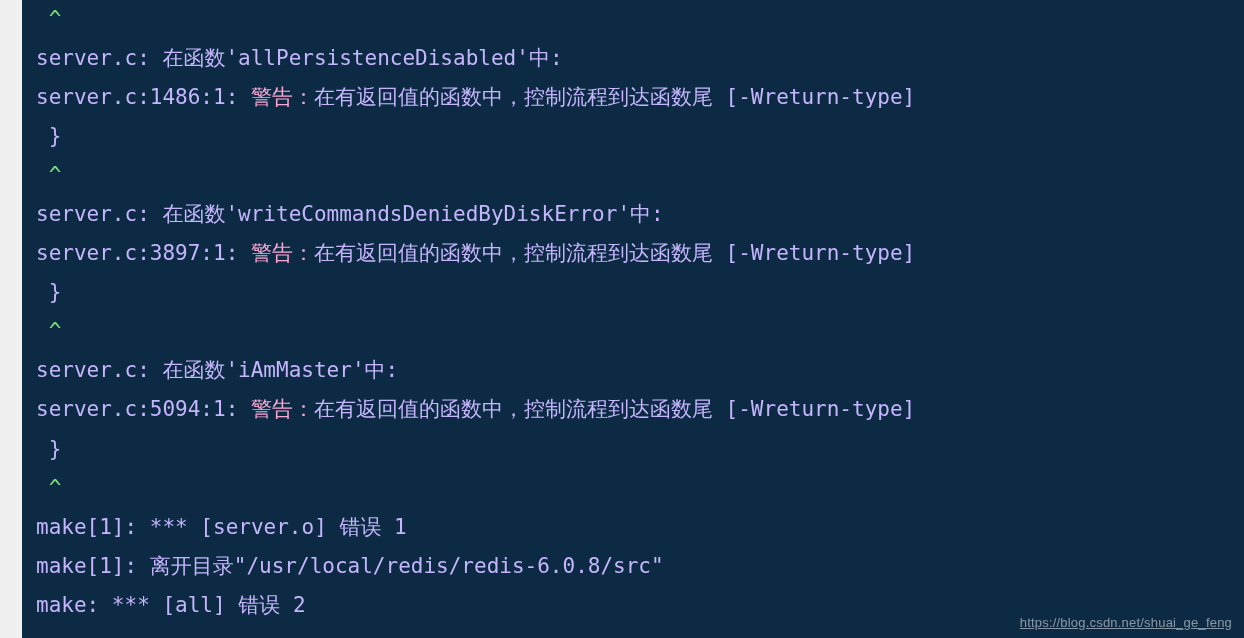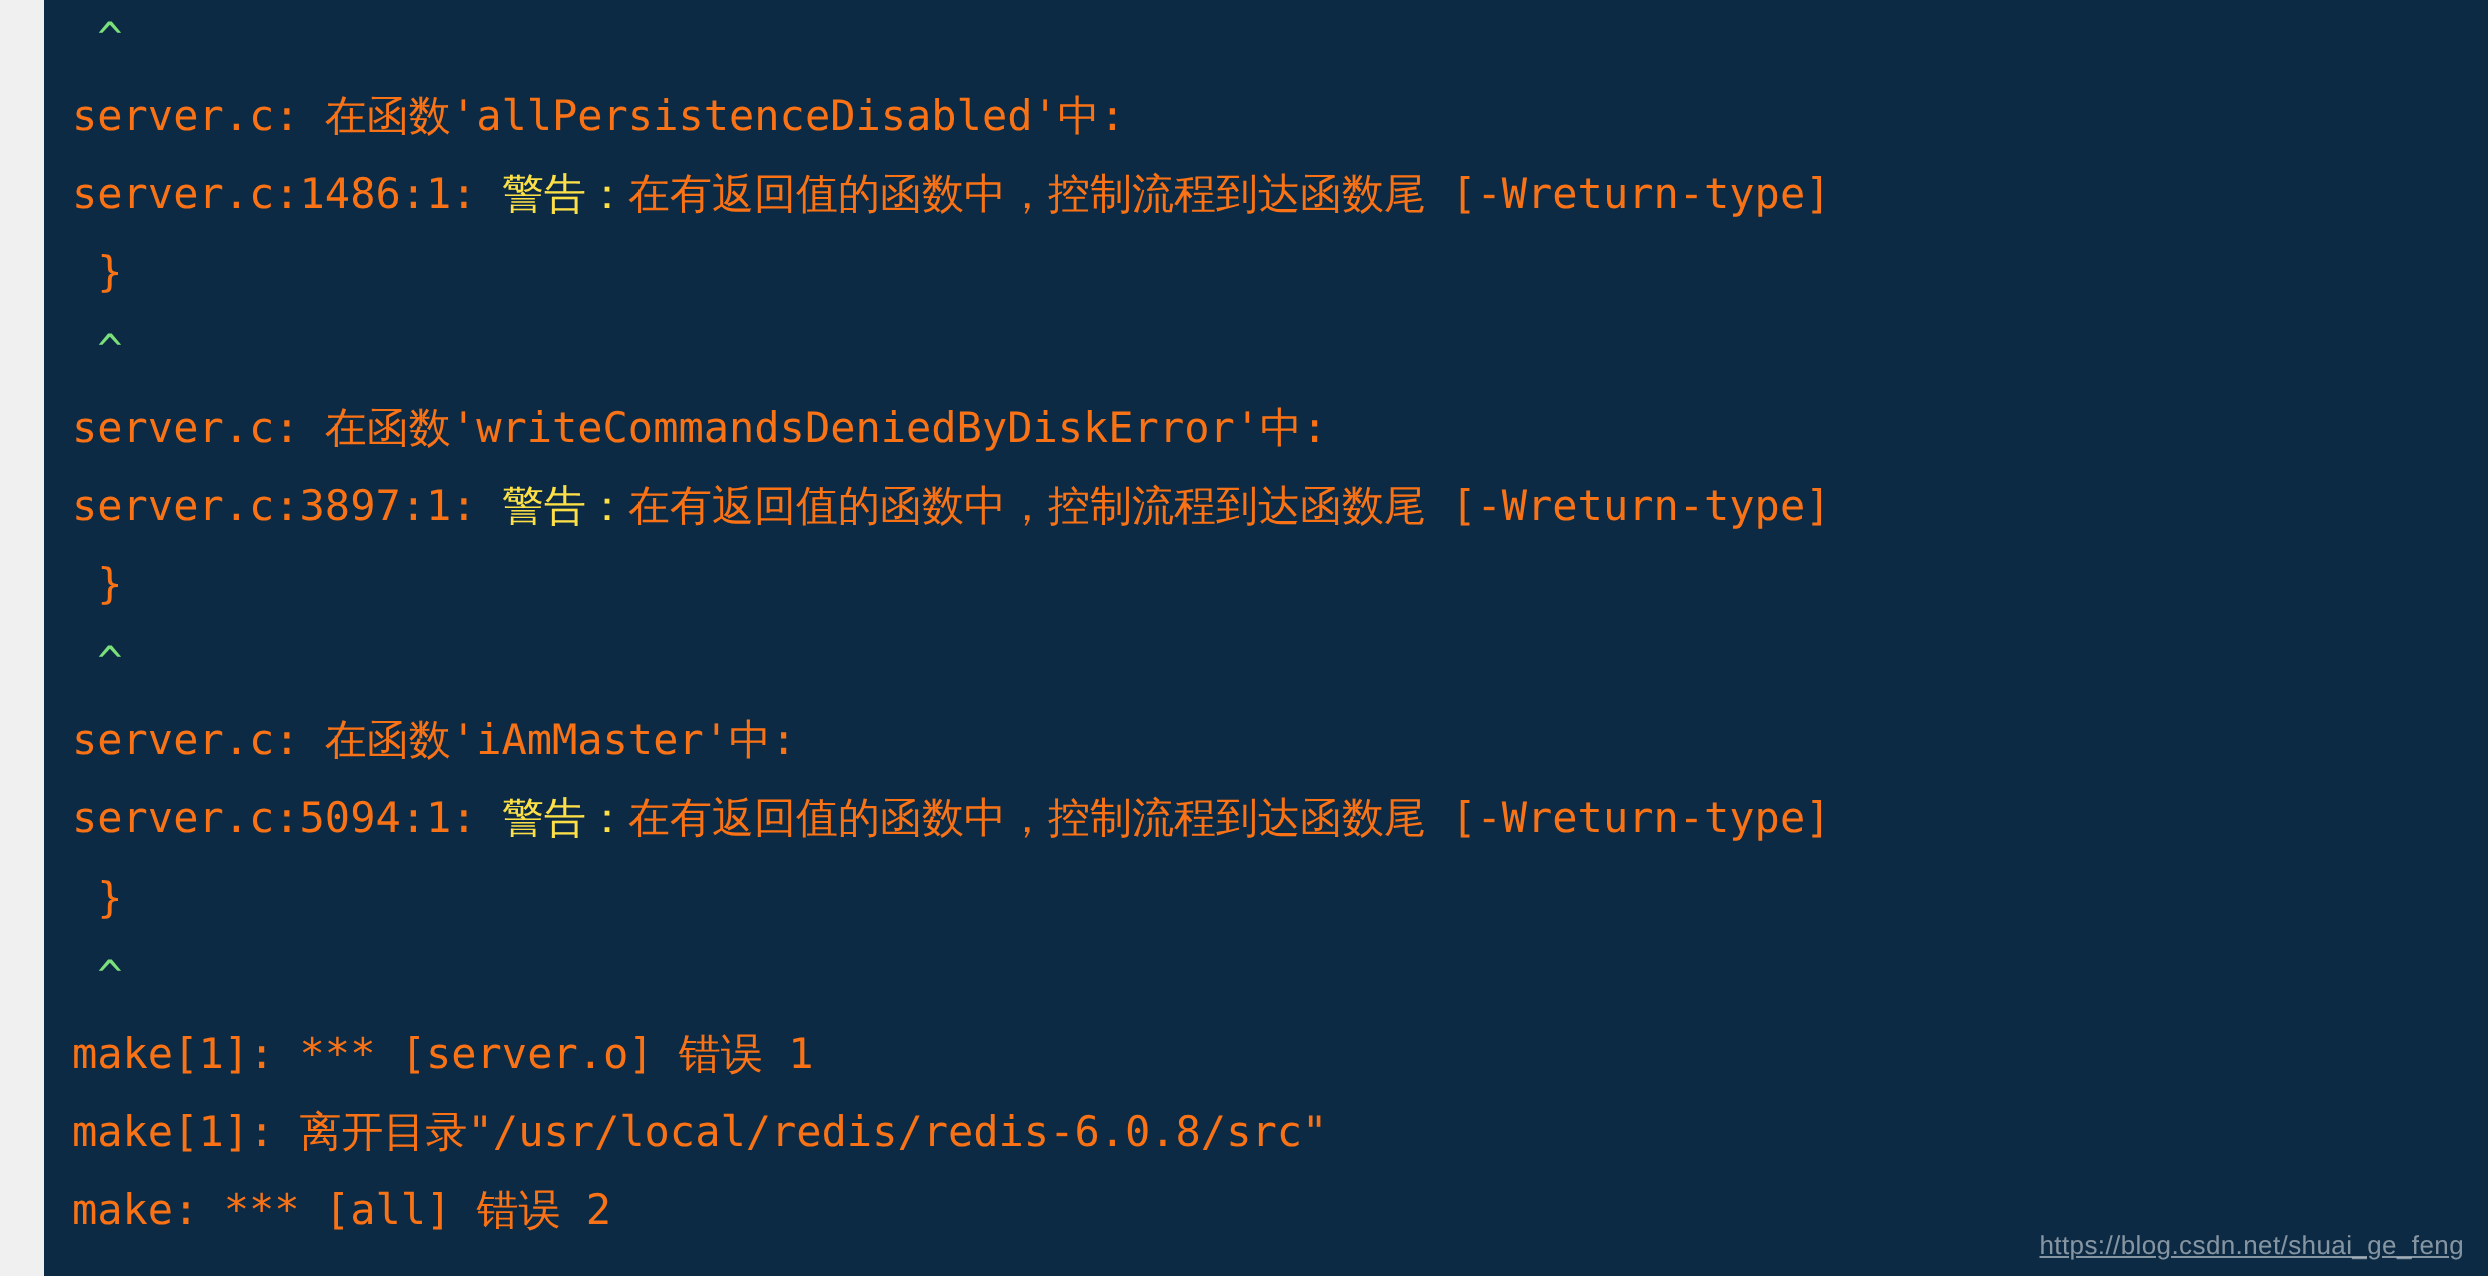--- a/index.html
+++ b/index.html
@@ -30,22 +30,22 @@
     font-size: 21px;
     line-height: 1.86;
     white-space: pre;
     padding-left: 14px;
     padding-top: -4px;
   }
   .line {
     white-space: pre;
   }
   .fg-green  { color: #7be07b; }
-  .fg-text   { color: #f97316; margin-top: 32px; }
-  .fg-warn   { color: #fde047; font-weight: normal; }
+  .fg-text   { color: #c4b5fd; margin-top: 32px; }
+  .fg-warn   { color: #f9a8d4; font-weight: normal; }
   .watermark {
     position: absolute;
     right: 12px;
     bottom: 8px;
     font-family: Arial, sans-serif;
     font-size: 13px;
     color: rgba(255,255,255,0.5);
     letter-spacing: 0.2px;
     pointer-events: none;
     text-decoration: underline;

